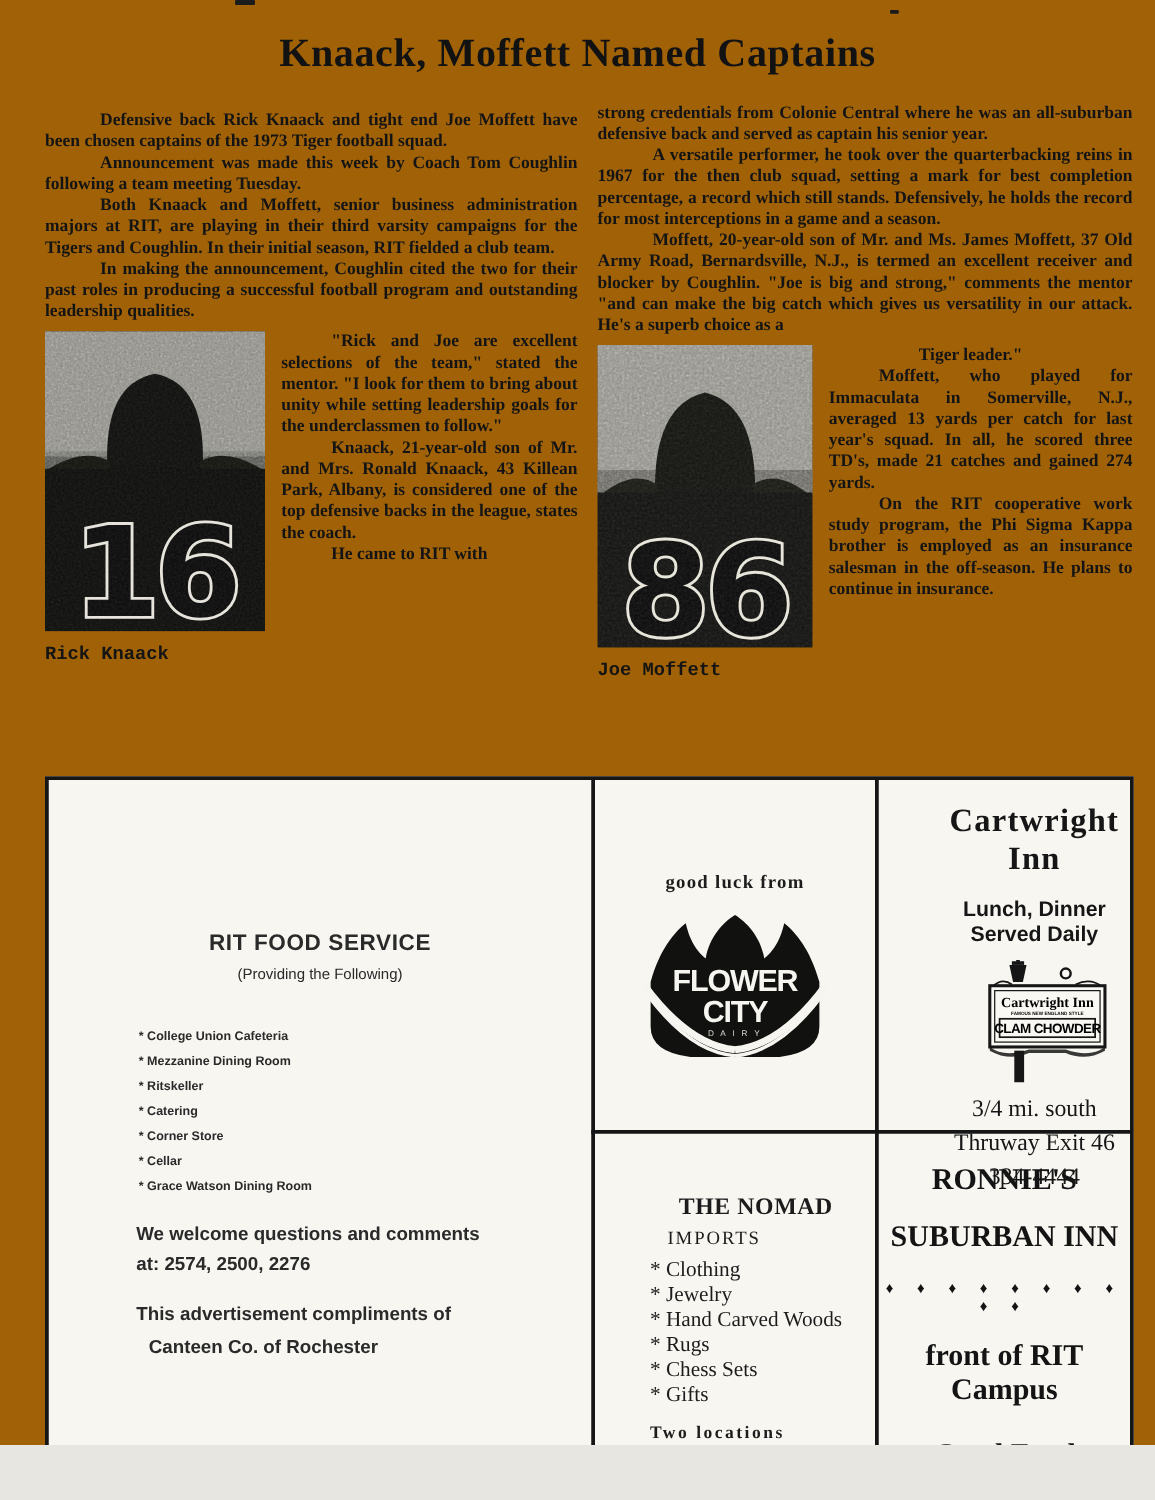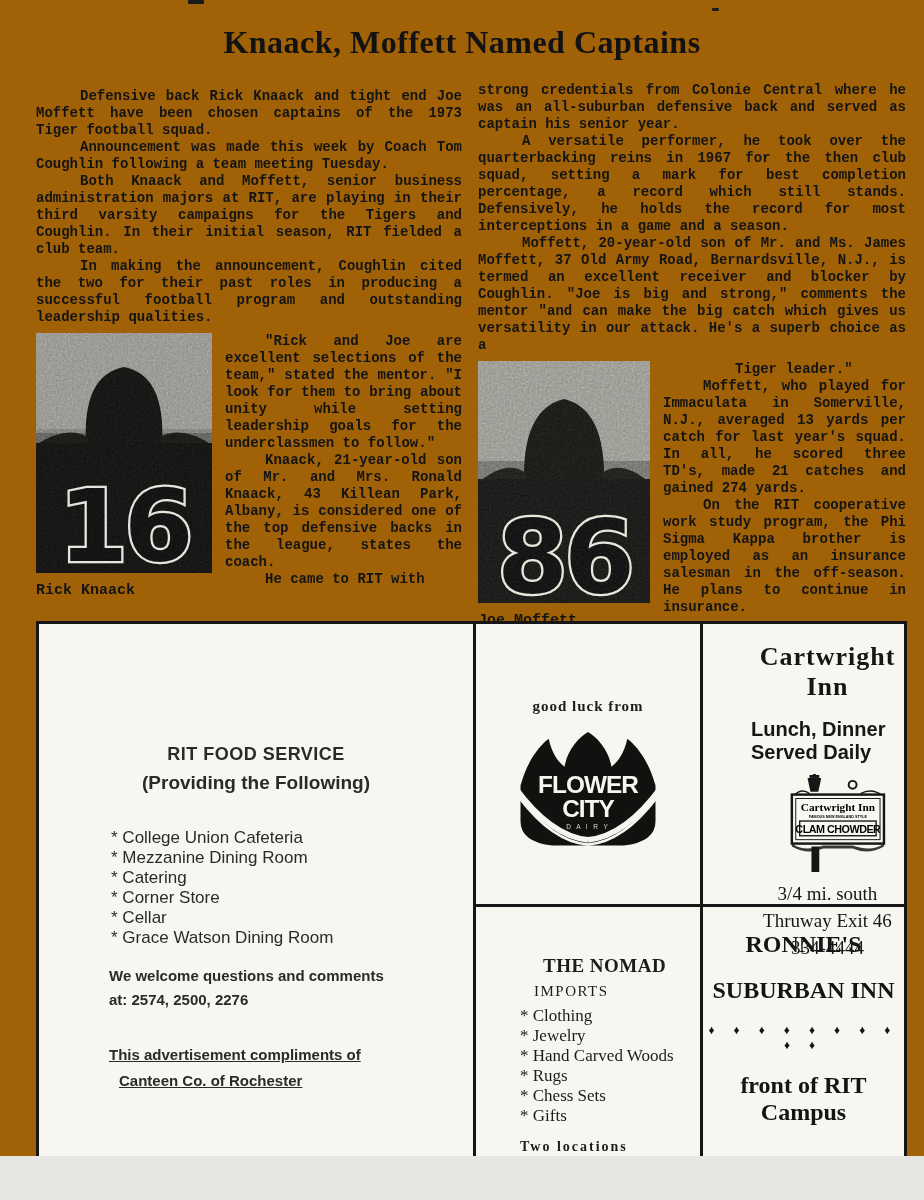--- a/index.html
+++ b/index.html
@@ -16,21 +16,21 @@
     font-size:32px;font-weight:bold;letter-spacing:.5px;color:#121212;
   }
   
   .col{
     position:absolute;
     font-family:"Liberation Mono","DejaVu Sans Mono",monospace;
     font-weight:700;font-size:14px;line-height:17px;color:#141414;
   }
   #col1{left:36px;top:88px;width:426px;}
   #col2{left:478px;top:82px;width:428px;}
-  .col p{margin:0;text-align:justify;}
+  .col p{margin:0;text-align:justify;font-family:Liberation Serif, serif;}
   .col p.ind{text-indent:44px;}
   .photo-row{display:flex;margin-top:7px;}
   .photo-wrap{flex:0 0 auto;margin-right:13px;}
   .photo-wrap figure{margin:0;}
   .photo-caption{
     display:block;text-align:left;margin-top:4px;
     font-size:15px;font-weight:700;
   }
   .beside{flex:1 1 auto;min-width:0;}
   .beside p{margin:0;text-align:justify;}
@@ -43,41 +43,41 @@
     display:grid;grid-template-columns:434px 227px 1fr;grid-template-rows:280px 1fr;
   }
   .cell{box-sizing:border-box;position:relative;}
   .cell-food{grid-column:1;grid-row:1/3;}
   .cell-flower{grid-column:2;grid-row:1;border-left:3px solid #161616;}
   .cell-cartwright{grid-column:3;grid-row:1;border-left:3px solid #161616;padding-left:48px;}
   .cell-nomad{grid-column:2;grid-row:2;border-left:3px solid #161616;border-top:3px solid #161616;}
   .cell-ronnies{grid-column:3;grid-row:2;border-left:3px solid #161616;border-top:3px solid #161616;}
   
   .food-title{margin-top:120px;text-align:center;font-size:18px;font-weight:bold;letter-spacing:.5px;color:#2a2a2a;}
-  .food-sub{text-align:center;font-size:19px;font-weight:bold;margin-top:7px;color:#2a2a2a;}
-  .food-list{margin-top:34px;padding-left:72px;font-size:17px;font-weight:normal;line-height:20px;color:#2a2a2a;}
+  .food-sub{text-align:center;font-size:12px;font-weight:normal;margin-top:7px;color:#2a2a2a;}
+  .food-list{margin-top:34px;padding-left:72px;font-size:10px;font-weight:bold;line-height:20px;color:#2a2a2a;}
   .food-list .row{white-space:pre;}
   .food-contact{margin-top:16px;padding-left:70px;font-size:15px;font-weight:bold;line-height:24px;color:#2a2a2a;}
-  .food-credit{margin-top:30px;padding-left:70px;font-size:15px;font-weight:bold;line-height:26px;color:#2a2a2a;text-decoration:underline;}
+  .food-credit{margin-top:15px;padding-left:70px;font-size:15px;font-weight:bold;line-height:26px;color:#2a2a2a;}
   .food-credit .l2{padding-left:10px;}
   
   .flower-tag{margin-top:74px;text-align:center;font-family:"Liberation Serif",serif;
     font-size:15px;font-weight:bold;letter-spacing:1px;color:#1c1c1c;}
   .flower-logo{display:block;margin:14px auto 0 auto;}
   
   .nomad{padding:48px 0 0 44px;font-family:"Liberation Serif",serif;color:#1c1c1c;}
   .nomad-title{font-size:19px;font-weight:bold;letter-spacing:.5px;margin-left:23px;}
   .nomad-sub{font-size:15px;letter-spacing:1.5px;margin:6px 0 6px 14px;}
   .nomad-items{font-size:17px;line-height:20px;}
   .nomad-items .row{white-space:pre;}
   .nomad-foot{margin-top:10px;font-size:14px;font-weight:bold;letter-spacing:2px;line-height:22px;}
   
   .cart{padding-top:18px;font-family:"Liberation Serif",serif;color:#161616;}
   .cart-title{text-align:center;font-size:26px;font-weight:bold;letter-spacing:1px;}
-  .cart-sub{font-family:"Liberation Sans",sans-serif;font-size:20px;font-weight:bold;margin-top:16px;}
+  .cart-sub{text-align:center;font-family:"Liberation Sans",sans-serif;font-size:17px;font-weight:bold;margin-top:16px;}
   .cart-sign{display:block;margin:10px 12px 0 auto;}
   .cart-addr{margin-top:8px;text-align:center;font-size:19px;font-weight:normal;line-height:27px;}
   
   .ron{padding-top:24px;text-align:center;font-family:"Liberation Serif",serif;color:#141414;font-weight:bold;}
   .ron .l{font-size:24px;margin-bottom:19px;}
   .ron .diamonds{font-size:12px;letter-spacing:8px;margin-bottom:19px;}
   .ron .gap{margin-bottom:25px;}
   
   .artifact{position:absolute;background:#1b1b1b;border-radius:1px;}
 </style>
@@ -169,20 +169,21 @@
   </div>
 
   <div class="ads">
 
     <div class="cell cell-food">
       <div class="food-title">RIT FOOD SERVICE</div>
       <div class="food-sub">(Providing the Following)</div>
       <div class="food-list">
         <div class="row"><span>*</span> <span>College Union Cafeteria</span></div>
         <div class="row"><span>*</span> <span>Mezzanine Dining Room</span></div>
+        <div class="row"><span>*</span> <span>Ritskeller</span></div>
         <div class="row"><span>*</span> <span>Catering</span></div>
         <div class="row"><span>*</span> <span>Corner Store</span></div>
         <div class="row"><span>*</span> <span>Cellar</span></div>
         <div class="row"><span>*</span> <span>Grace Watson Dining Room</span></div>
       </div>
       <div class="food-contact">
         <div>We welcome questions and comments</div>
         <div>at: 2574, 2500, 2276</div>
       </div>
       <div class="food-credit">

